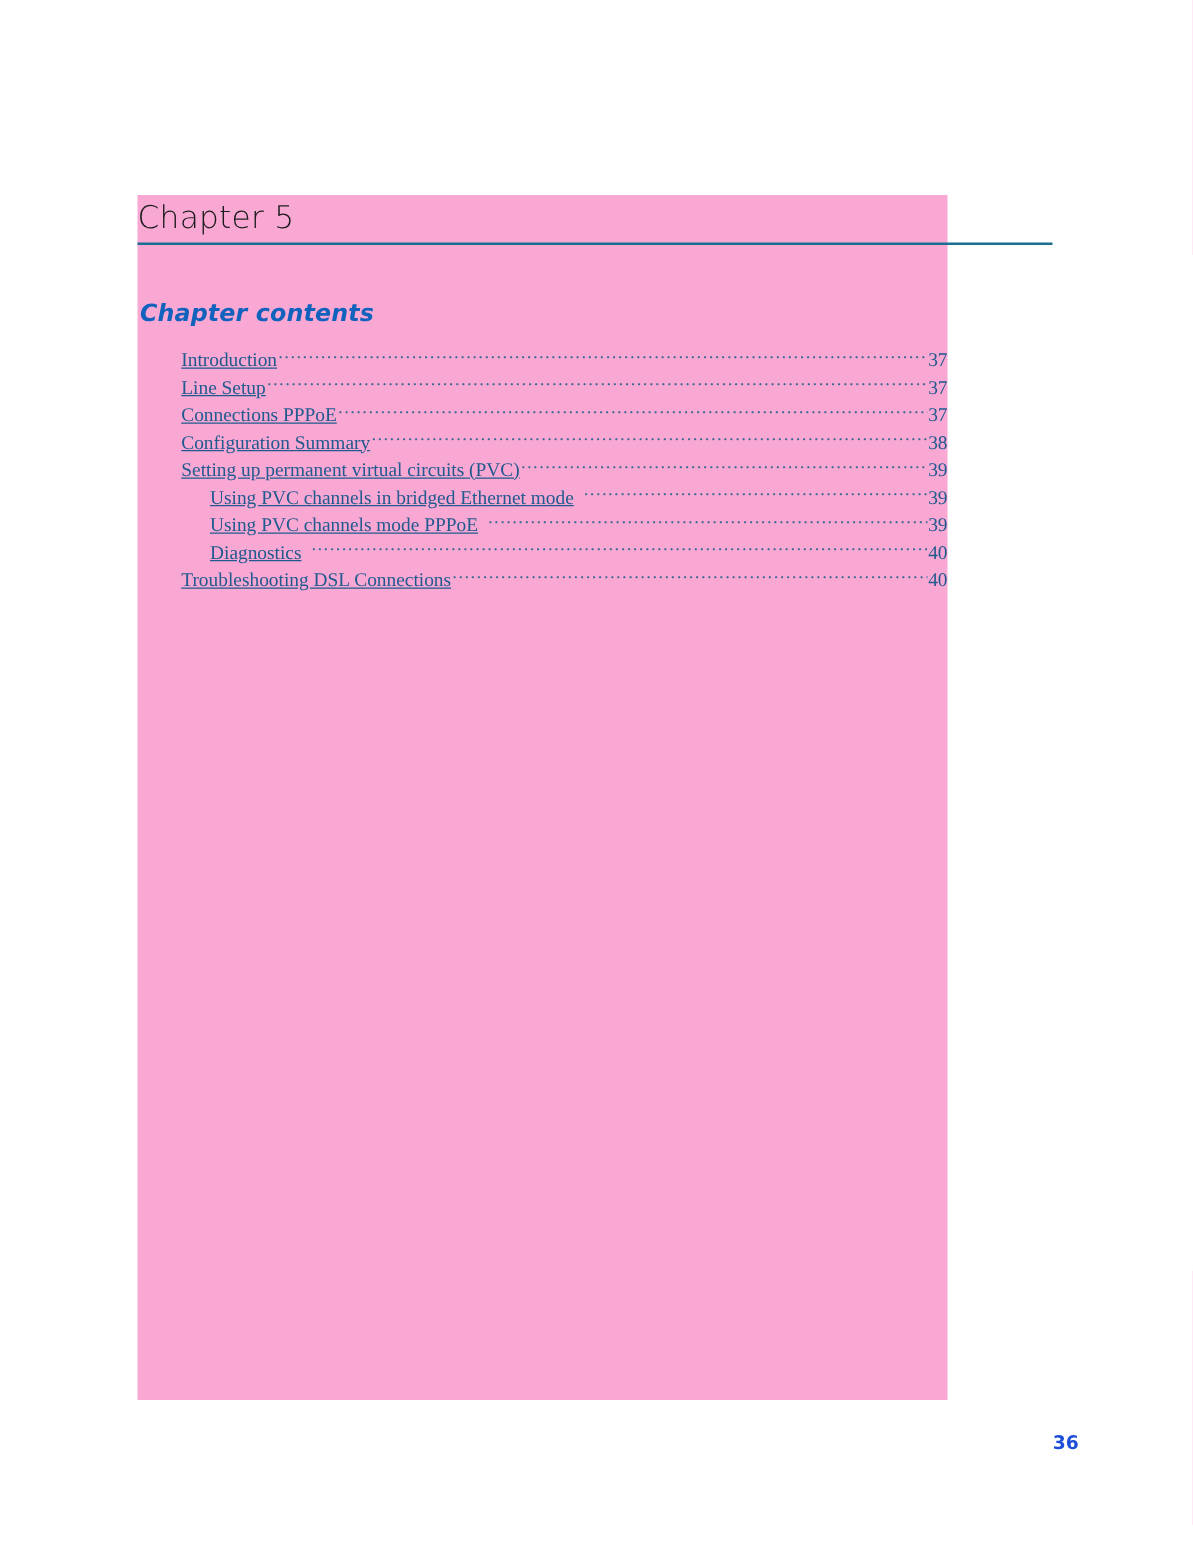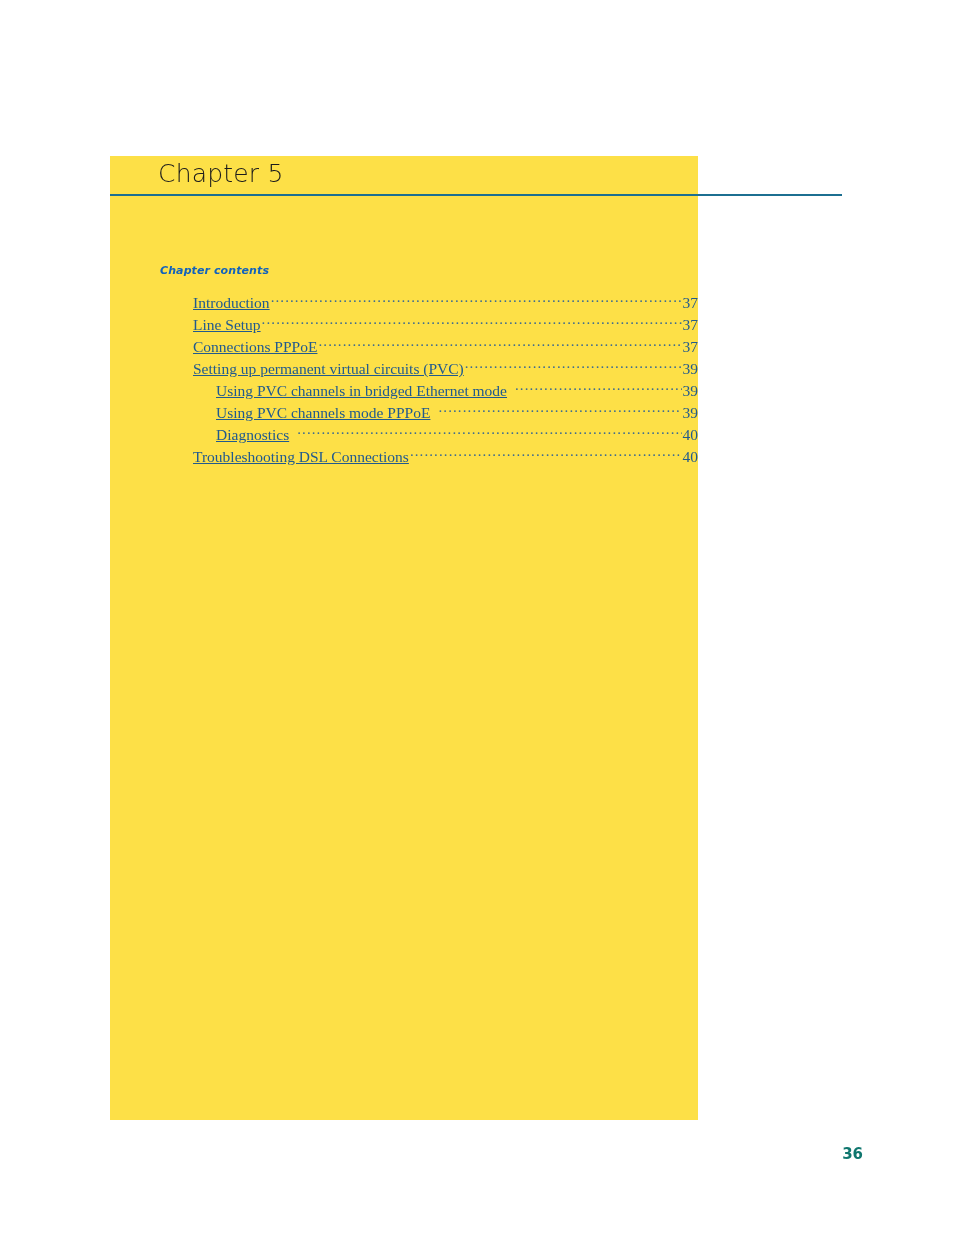--- a/index.html
+++ b/index.html
@@ -14,25 +14,24 @@
     position: relative;
     font-family: "Liberation Serif", serif;
     overflow: hidden;
   }
 
   
   .chapter-panel {
     position: absolute;
     left: 110px;
     top: 156px;
-    width: 588px;
+    width: 648px;
     height: 964px;
-    background: #fde047;
+    background: #f9a8d4;
     box-sizing: border-box;
-    padding-left: 48px;
   }
 
   
   .chapter-head {
     position: relative;
     height: 38px;
     display: flex;
     align-items: baseline;
     padding-top: 3px;
   }
@@ -58,25 +57,25 @@
     left: 0;
     top: 38px;
     width: 732px;
     height: 2px;
     background: #1c6f91;
   }
 
   
   .contents-heading {
     font-family: "DejaVu Sans", sans-serif;
-    font-size: 11px;
+    font-size: 19px;
     font-weight: bold;
     font-style: italic;
     color: #1162bd;
-    margin-top: 67px;
+    margin-top: 43px;
     margin-left: 2px;
     letter-spacing: 0.1px;
   }
 
   .toc {
     margin-top: 15px;
     margin-left: 35px;
     margin-right: 0px;
   }
   .toc-entry {
@@ -127,21 +126,21 @@
   }
 
   
   .folio {
     position: absolute;
     right: 91px;
     top: 1145px;
     font-family: "DejaVu Sans", sans-serif;
     font-size: 15px;
     font-weight: bold;
-    color: #0f766e;
+    color: #1d4ed8;
   }
 </style>
 </head>
 <body>
 
 <div class="chapter-panel">
 
   <div class="chapter-head">
     <span class="chapter-label">Chapter 5</span>
   </div>
@@ -163,20 +162,26 @@
         <span class="toc-dots"></span>
         <span class="toc-page">37</span>
       </div>
       <div class="toc-entry level-1">
         <span class="toc-label">Connections PPPoE</span>
         <span class="toc-gap"></span>
         <span class="toc-dots"></span>
         <span class="toc-page">37</span>
       </div>
       <div class="toc-entry level-1">
+        <span class="toc-label">Configuration Summary</span>
+        <span class="toc-gap"></span>
+        <span class="toc-dots"></span>
+        <span class="toc-page">38</span>
+      </div>
+      <div class="toc-entry level-1">
         <span class="toc-label">Setting up permanent virtual circuits (PVC)</span>
         <span class="toc-gap"></span>
         <span class="toc-dots"></span>
         <span class="toc-page">39</span>
       </div>
       <div class="toc-entry level-2 has-gap">
         <span class="toc-label">Using PVC channels in bridged Ethernet mode</span>
         <span class="toc-gap"></span>
         <span class="toc-dots"></span>
         <span class="toc-page">39</span>

